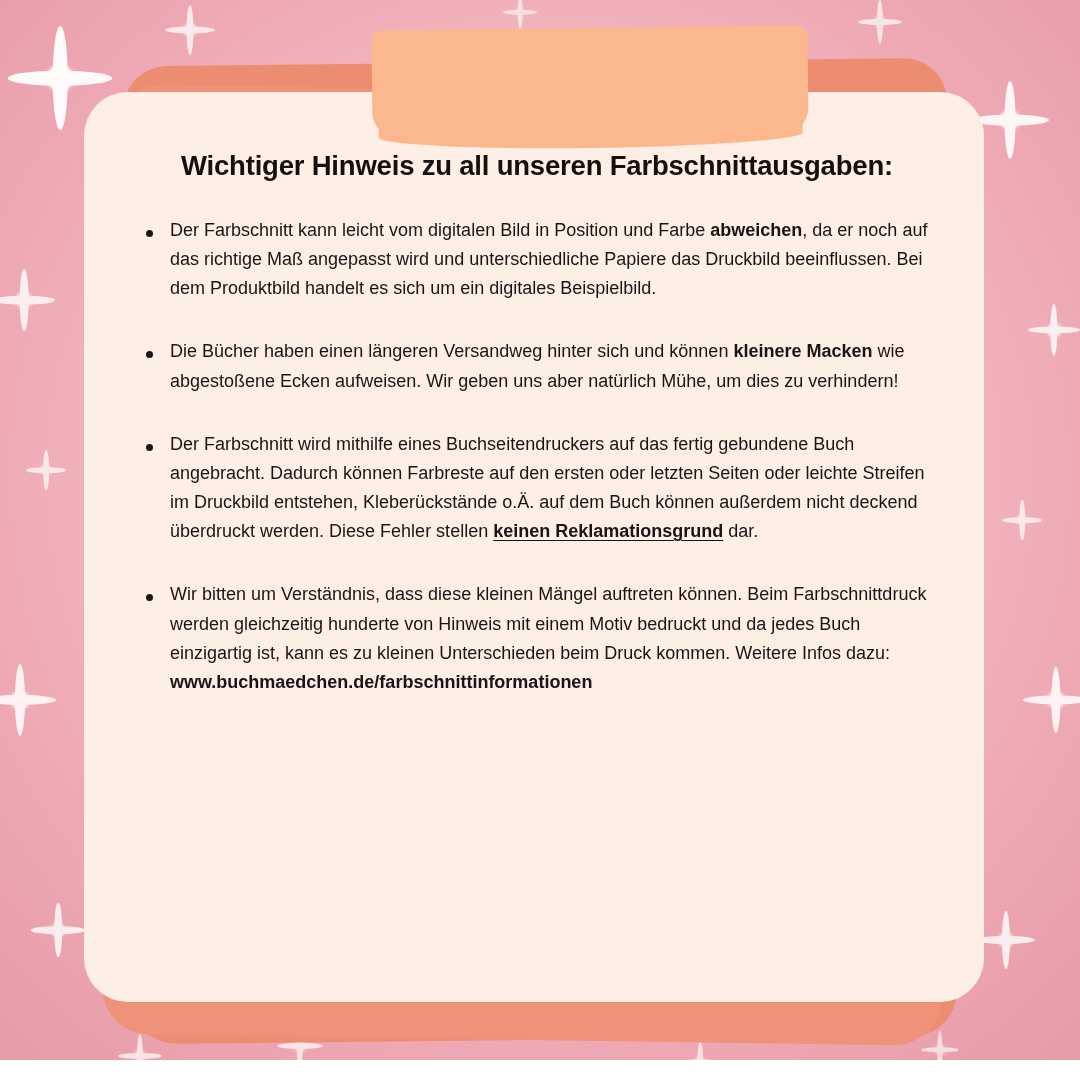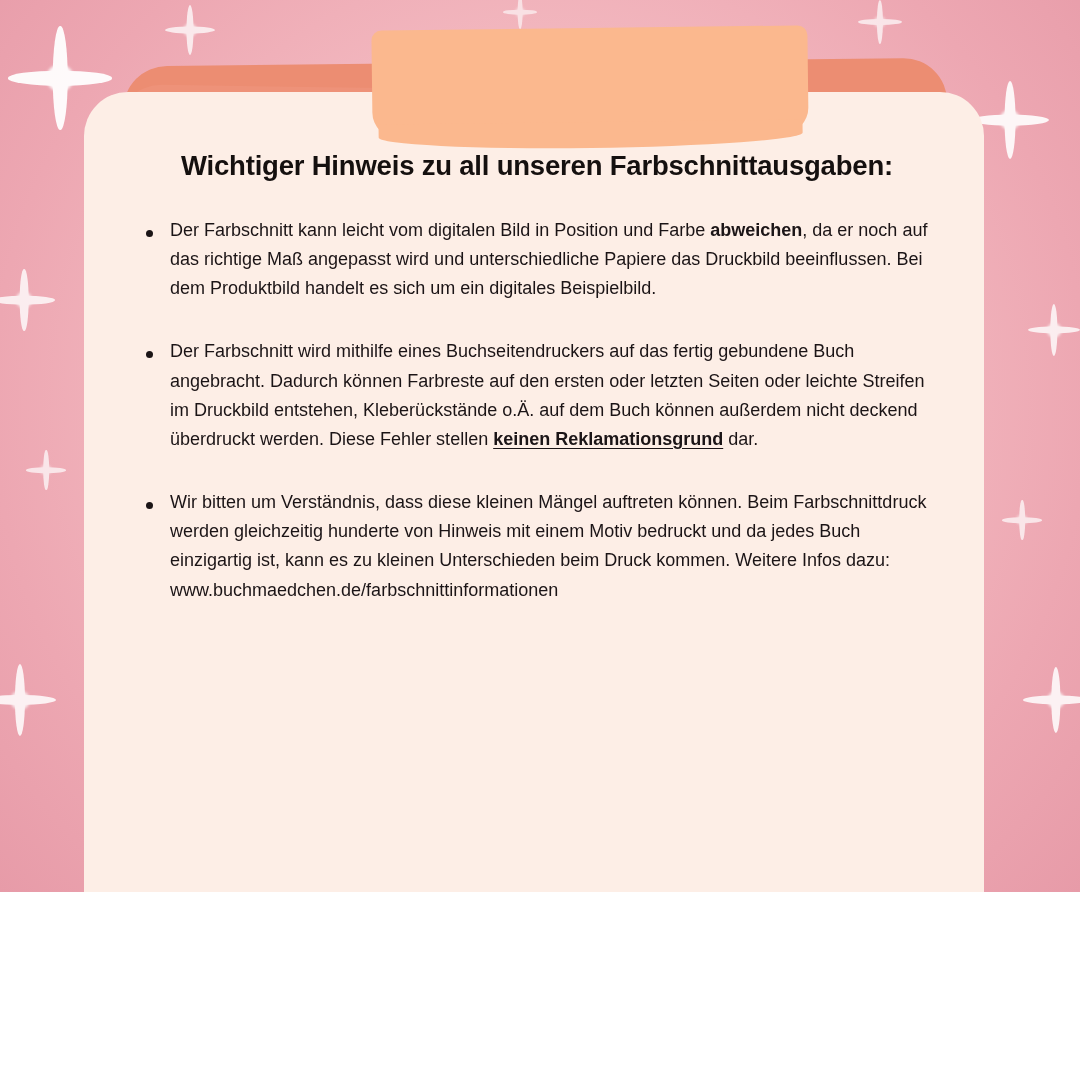--- a/index.html
+++ b/index.html
@@ -9,21 +9,21 @@
   body {
     width: 1080px;
     height: 1080px;
     overflow: hidden;
     font-family: "Liberation Sans", sans-serif;
   }
 
   .canvas {
     position: relative;
     width: 1080px;
-    height: 892px;
+    height: 1060px;
     background: radial-gradient(circle at 50% 45%, #f6c5ca 0%, #f3b9c0 45%, #eda7b2 75%, #e79ba8 100%);
     overflow: hidden;
   }
 
   
   .sparkles {
     position: absolute;
     inset: 0;
     pointer-events: none;
   }
@@ -160,21 +160,21 @@
     position: absolute;
     left: 12px;
     top: 14px;
     width: 7px;
     height: 7px;
     border-radius: 50%;
     background: #1b1416;
   }
   b, strong { font-weight: bold; }
   .u { text-decoration: underline; text-underline-offset: 3px; font-weight: bold; }
-  .link { font-weight: normal; text-align: center; }
+  .link { font-weight: bold; text-align: center; }
 </style>
 </head>
 <body>
 
 <div class="canvas">
 
   <div class="sparkles">
       <div class="sparkle" style="left: 60px; top: 78px; width: 104px; height: 104px; opacity: 0.95;">
         <span class="core"></span>
       </div>
@@ -230,18 +230,19 @@
 
   <div class="card-back-coral"></div>
   <div class="card-back-coral2"></div>
   <div class="card-front"></div>
   <div class="tape"></div>
 
   <div class="content">
     <h1 class="headline">Wichtiger Hinweis zu all unseren Farbschnittausgaben:</h1>
     <ul class="points">
         <li><span>Der Farbschnitt kann leicht vom digitalen Bild in Position und Farbe </span><b>abweichen</b><span>, da er noch auf das richtige Maß angepasst wird und unterschiedliche Papiere das Druckbild beeinflussen. Bei dem Produktbild handelt es sich um ein digitales Beispielbild.</span></li>
+        <li><span>Die Bücher haben einen längeren Versandweg hinter sich und können </span><b>kleinere Macken</b><span> wie abgestoßene Ecken aufweisen. Wir geben uns aber natürlich Mühe, um dies zu verhindern!</span></li>
         <li><span>Der Farbschnitt wird mithilfe eines Buchseitendruckers auf das fertig gebundene Buch angebracht. Dadurch können Farbreste auf den ersten oder letzten Seiten oder leichte Streifen im Druckbild entstehen, Kleberückstände o.Ä. auf dem Buch können außerdem nicht deckend überdruckt werden. Diese Fehler stellen </span><span class="u">keinen Reklamationsgrund</span><span> dar.</span></li>
         <li><span>Wir bitten um Verständnis, dass diese kleinen Mängel auftreten können. Beim Farbschnittdruck werden gleichzeitig hunderte von Hinweis mit einem Motiv bedruckt und da jedes Buch einzigartig ist, kann es zu kleinen Unterschieden beim Druck kommen. Weitere Infos dazu: </span><span class="link">www.buchmaedchen.de/farbschnittinformationen</span></li>
       </ul>
   </div>
 
 </div>
 
 </body></html>

